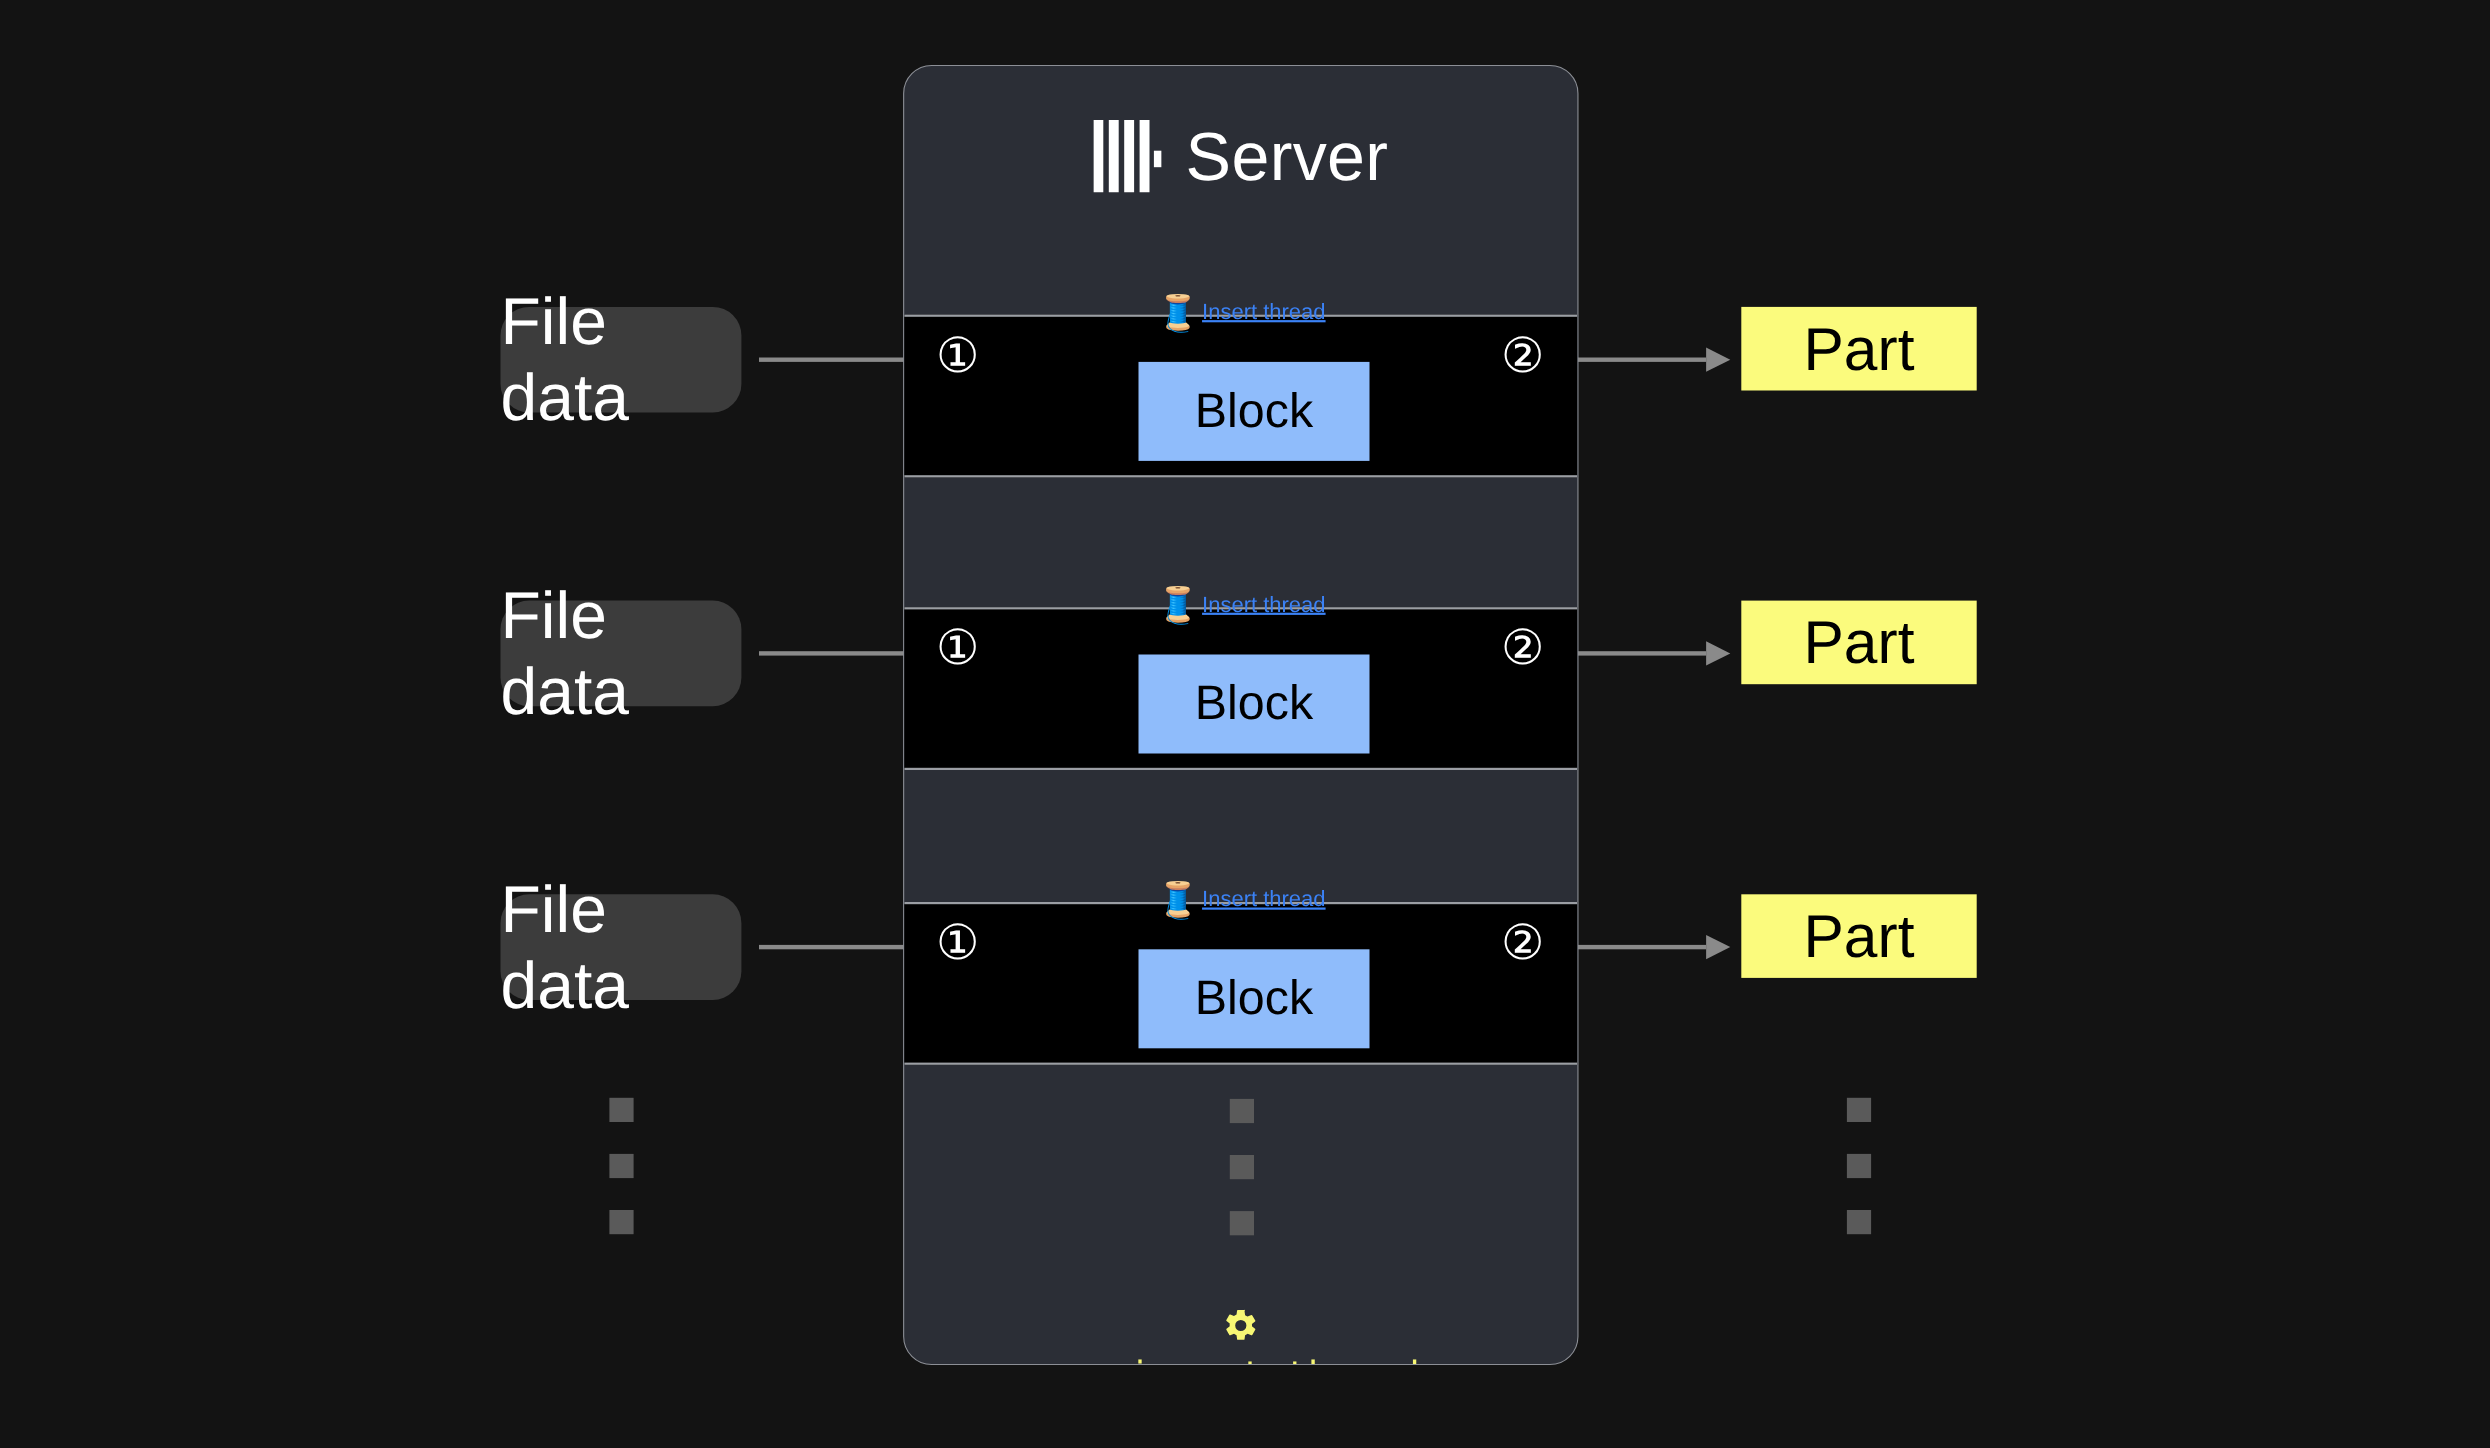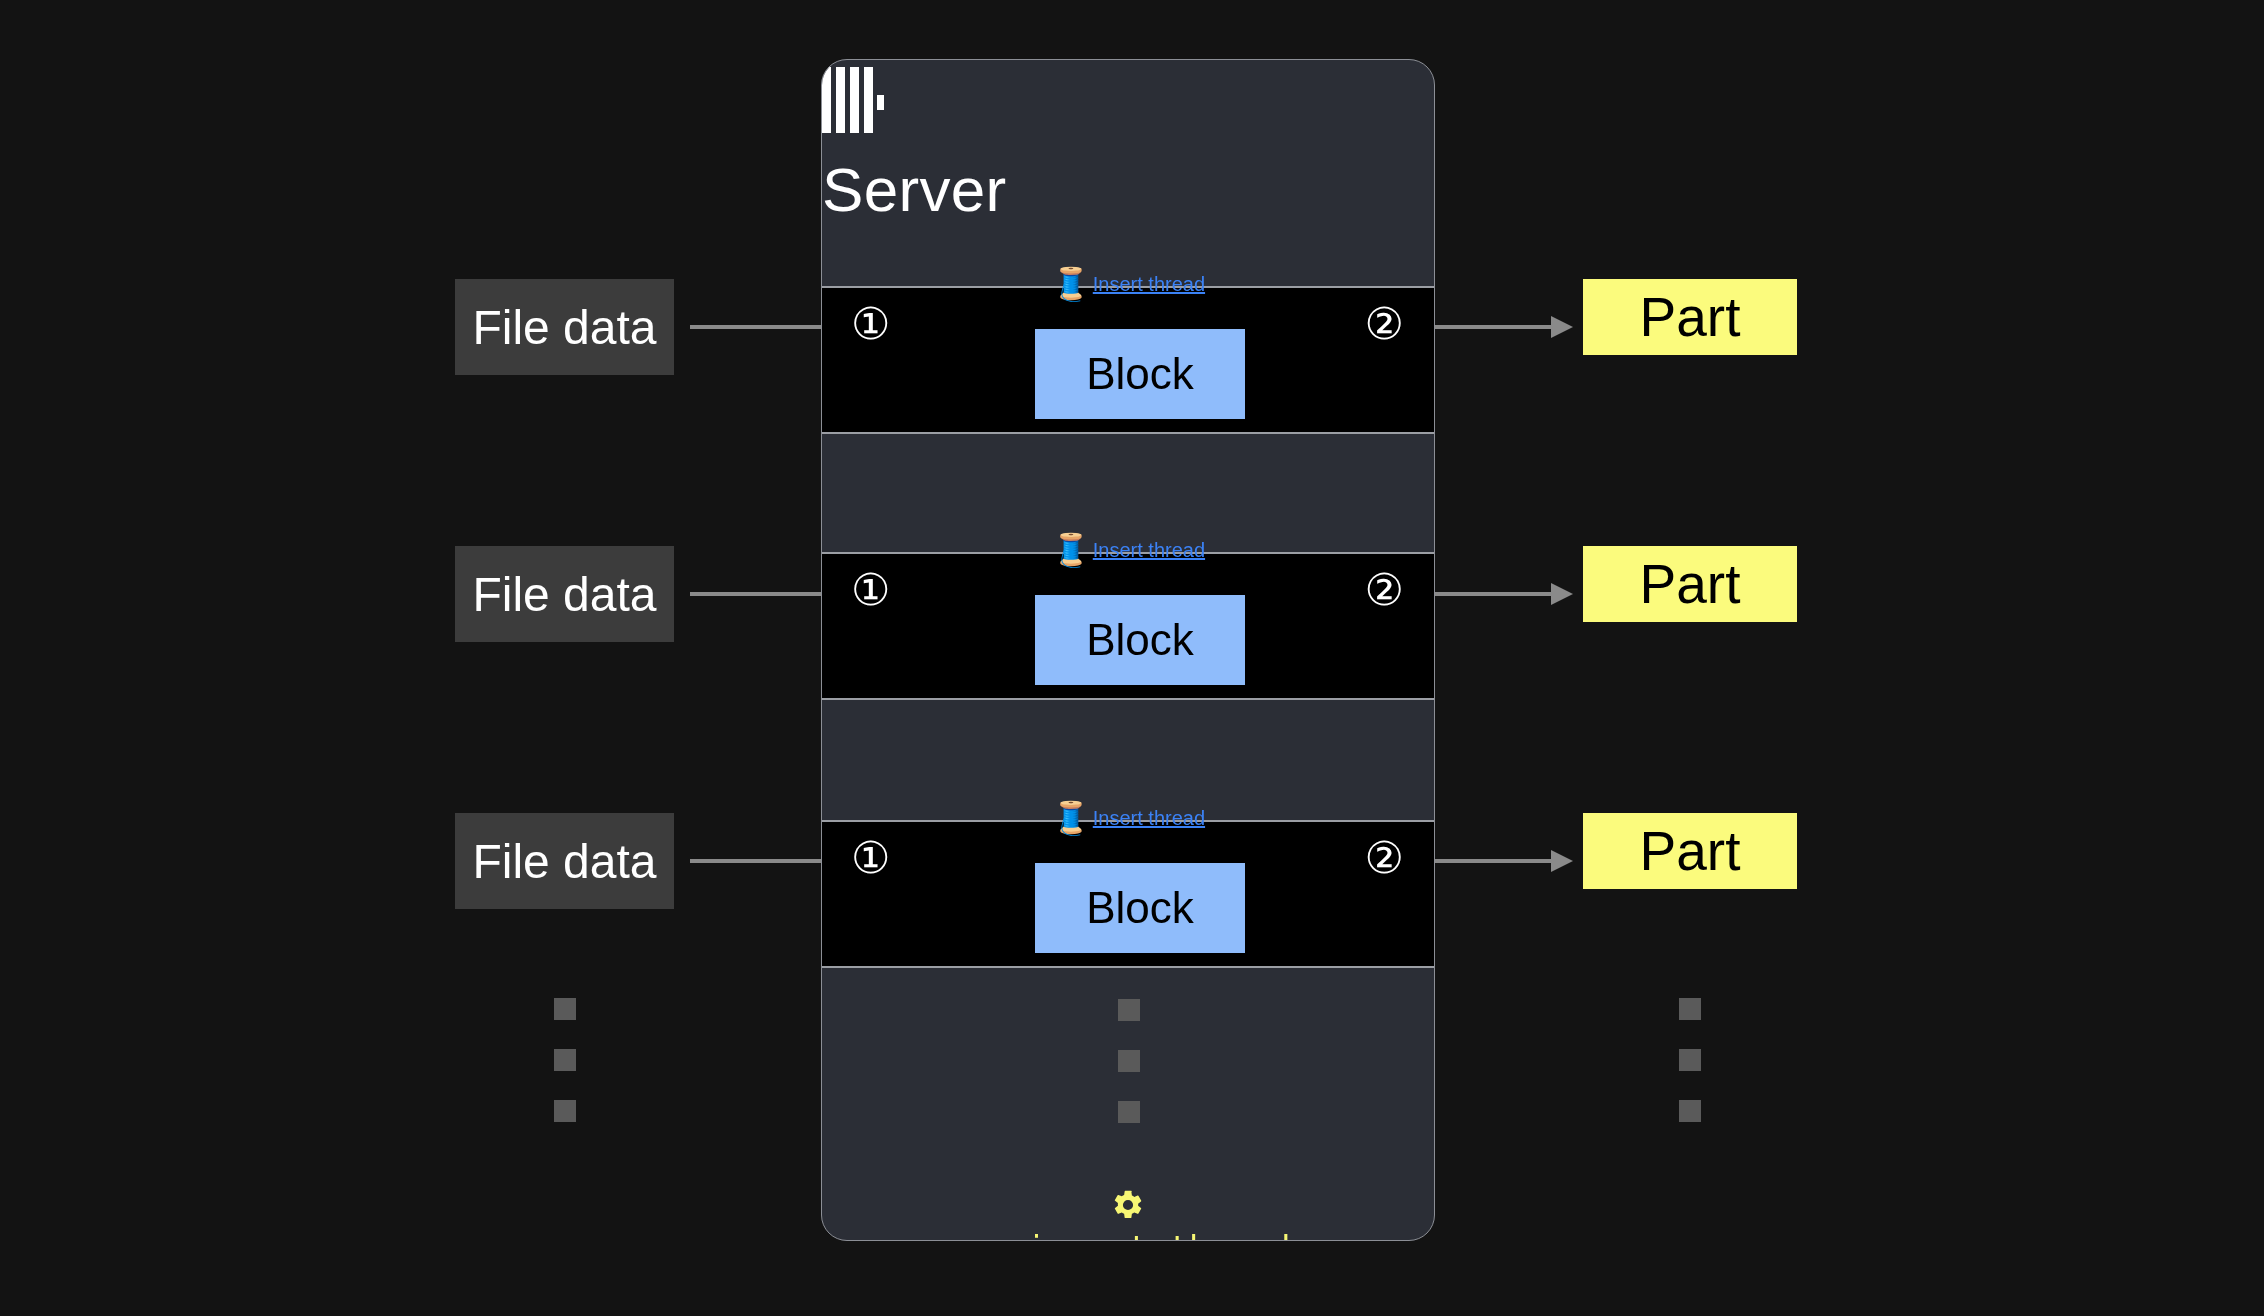--- a/index.html
+++ b/index.html
@@ -30,23 +30,23 @@
     overflow: hidden;
   }
 
   .server-title {
     position: absolute;
     left: 0;
     top: 0;
     width: 100%;
     height: 168px;
     display: flex;
+    align-items: center;
     justify-content: center;
     gap: 22px;
-    flex-direction: column;
   }
   .ch-logo {
     display: block;
   }
   .server-title-text {
     color: #ffffff;
     font-size: 62px;
     letter-spacing: 0.3px;
     line-height: 1;
     font-weight: 400;
@@ -120,22 +120,23 @@
   
   .file-box {
     position: absolute;
     width: 219px;
     height: 96px;
     background: #3c3c3c;
     color: #ffffff;
     display: flex;
     align-items: center;
     justify-content: center;
-    font-size: 48px;
+    font-size: 60px;
     left: 455px;
+    border-radius: 26px;
   }
   .file-box.r1 { top: 279px; }
   .file-box.r2 { top: 546px; }
   .file-box.r3 { top: 813px; }
 
   .part-box {
     position: absolute;
     width: 214px;
     height: 76px;
     background: #fbfb7d;

